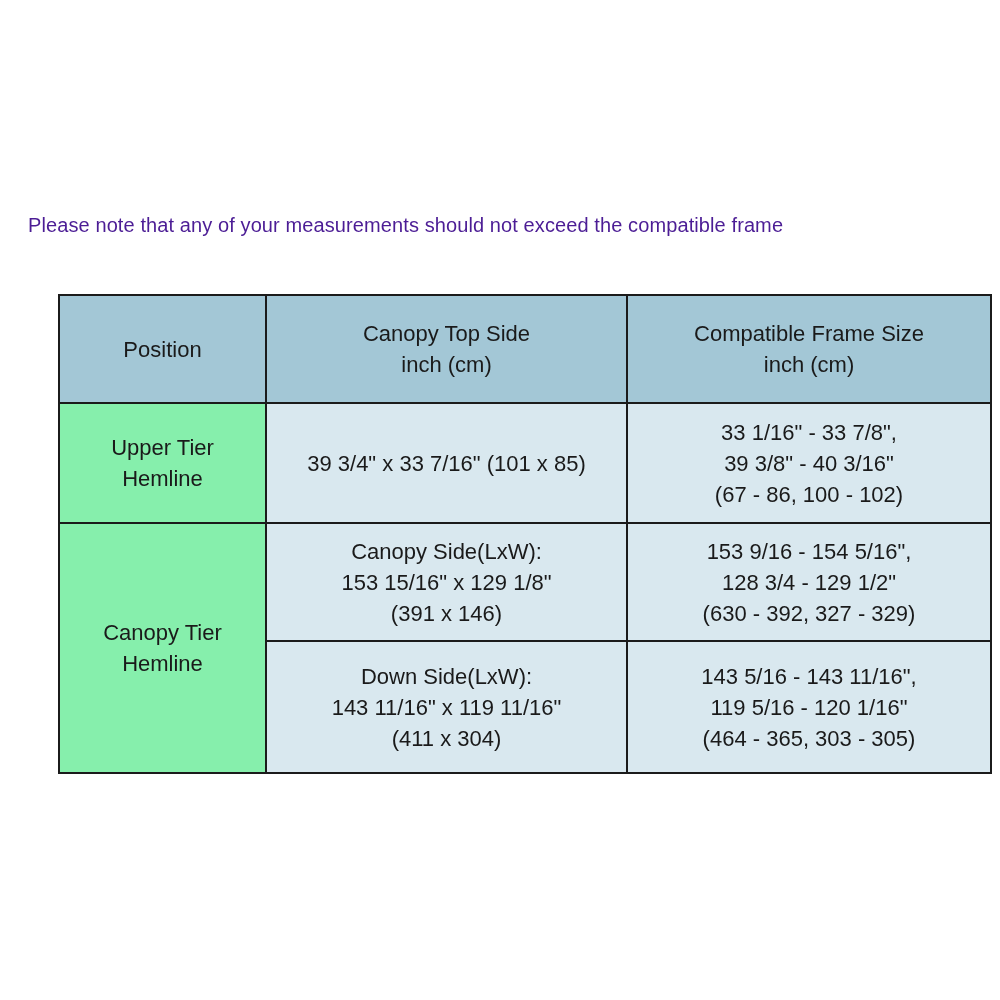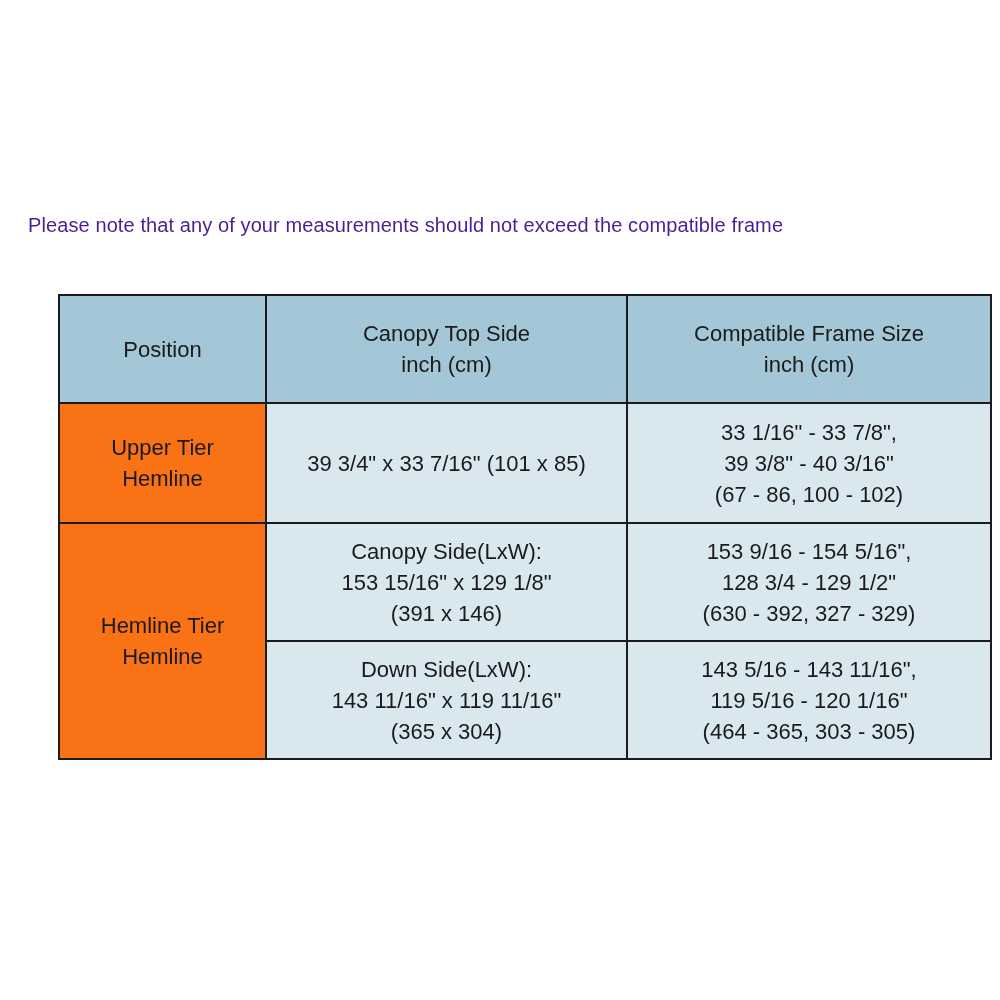--- a/index.html
+++ b/index.html
@@ -42,33 +42,33 @@
       color: #1a1a1a;
       font-size: 22px;
       line-height: 31px;
       font-weight: normal;
       padding: 0;
     }
     .size-table th {
       background: #a3c7d6;
     }
     .size-table td.pos {
-      background: #f97316;
+      background: #86efac;
     }
     .size-table td.val {
       background: #d9e8ef;
     }
     .line { display: block; }
     col.c1 { width: 207px; }
     col.c2 { width: 361px; }
     col.c3 { width: 364px; }
     tr.r-head { height: 108px; }
     tr.r-upper { height: 120px; }
     tr.r-bot1 { height: 118px; }
-    tr.r-bot2 { height: 118px; }
+    tr.r-bot2 { height: 132px; }
   </style>
 </head>
 <body>
 
 <p class="note">
   <span class="line">Please note that any of your measurements should not exceed the compatible frame</span>
 </p>
 
 <table class="size-table">
   <colgroup>
@@ -101,39 +101,39 @@
         <span class="line">39 3/4" x 33 7/16" (101 x 85)</span>
       </td>
       <td class="val">
         <span class="line">33 1/16" - 33 7/8",</span>
         <span class="line">39 3/8" - 40 3/16"</span>
         <span class="line">(67 - 86, 100 - 102)</span>
       </td>
     </tr>
     <tr class="r-bot1">
       <td class="pos" rowspan="2">
-        <span class="line">Hemline Tier</span>
+        <span class="line">Canopy Tier</span>
         <span class="line">Hemline</span>
       </td>
       <td class="val">
         <span class="line">Canopy Side(LxW):</span>
         <span class="line">153 15/16" x 129 1/8"</span>
         <span class="line">(391 x 146)</span>
       </td>
       <td class="val">
         <span class="line">153 9/16 - 154 5/16",</span>
         <span class="line">128 3/4 - 129 1/2"</span>
         <span class="line">(630 - 392, 327 - 329)</span>
       </td>
     </tr>
     <tr class="r-bot2">
       <td class="val">
         <span class="line">Down Side(LxW):</span>
         <span class="line">143 11/16" x 119 11/16"</span>
-        <span class="line">(365 x 304)</span>
+        <span class="line">(411 x 304)</span>
       </td>
       <td class="val">
         <span class="line">143 5/16 - 143 11/16",</span>
         <span class="line">119 5/16 - 120 1/16"</span>
         <span class="line">(464 - 365, 303 - 305)</span>
       </td>
     </tr>
   </tbody>
 </table>
 

